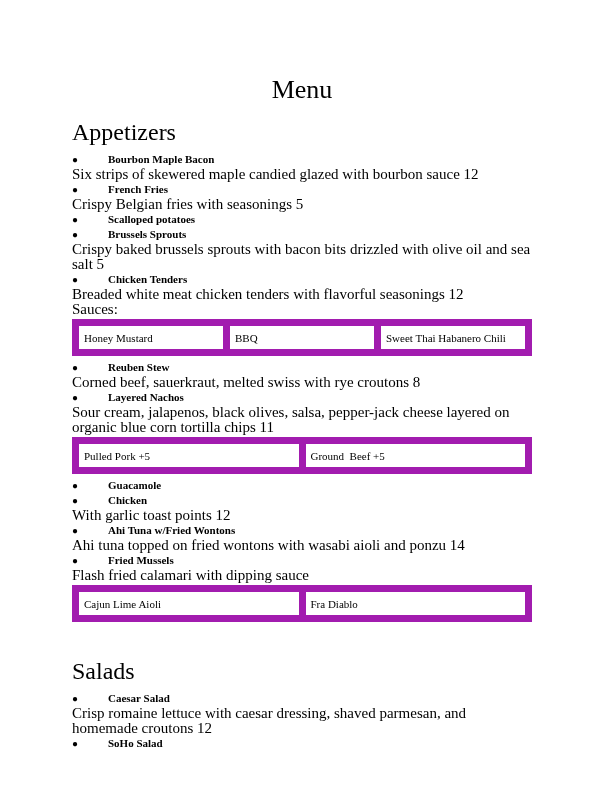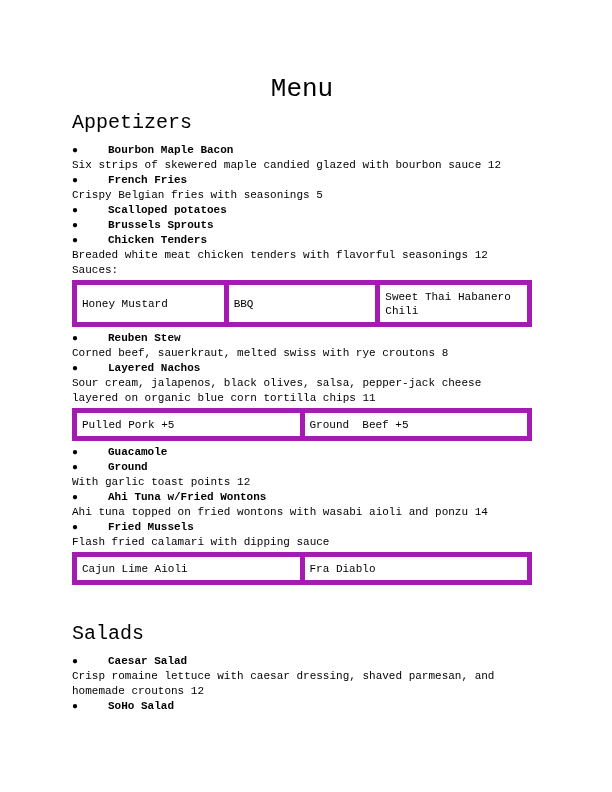--- a/index.html
+++ b/index.html
@@ -2,62 +2,62 @@
 <html><head>
 <meta charset="utf-8">
 <style>
   html, body { margin: 0; padding: 0; background: #ffffff; }
   .page {
     width: 612px;
     height: 792px;
     box-sizing: border-box;
     background: #ffffff;
     color: #000000;
-    font-family: Liberation Mono, monospace;
+    font-family: Liberation Serif, serif;
     padding: 73px 80px 0 72px;
     overflow: hidden;
     position: relative;
   }
   .doc-title {
     font-size: 26px;
     line-height: 33px;
     font-weight: 400;
     text-align: center;
     margin: 0;
   }
   .section-heading {
-    font-size: 20px;
+    font-size: 24px;
     line-height: 24px;
     font-weight: 400;
-    margin: 5px 0 8px 0;
+    margin: 14px 0 8px 0;
   }
   .section-heading.gap-large { margin-top: 37px; }
   .bullet-line {
     display: flex;
     font-size: 11px;
     line-height: 15px;
   }
   .bullet {
     width: 36px;
     flex: 0 0 36px;
     font-size: 10px;
   }
   .item-name { font-weight: 700; }
   .item-desc, .plain-line {
-    font-size: 11px;
+    font-size: 15px;
     line-height: 15px;
   }
   table.menu-table {
     width: 100%;
     border-collapse: collapse;
     table-layout: fixed;
     margin: 2px 0 4px 0;
   }
   table.menu-table td {
-    border: 5px solid #a21caf;
+    border: 7px solid #a21caf;
     font-size: 11px;
     line-height: 14px;
     padding: 5px 5px 4px 5px;
     vertical-align: middle;
     white-space: pre-wrap;
   }
 </style>
 </head>
 <body>
 
@@ -82,20 +82,21 @@
 
     <div class="bullet-line">
       <span class="bullet">●</span>
       <span class="item-name">Scalloped potatoes</span>
     </div>
 
     <div class="bullet-line">
       <span class="bullet">●</span>
       <span class="item-name">Brussels Sprouts</span>
     </div>
+    <div class="item-desc">Crispy baked brussels sprouts with bacon bits drizzled with olive oil and sea salt 5</div>
 
     <div class="bullet-line">
       <span class="bullet">●</span>
       <span class="item-name">Chicken Tenders</span>
     </div>
     <div class="item-desc">Breaded white meat chicken tenders with flavorful seasonings 12</div>
 
     <div class="plain-line">Sauces:</div>
 
     <table class="menu-table">
@@ -129,21 +130,21 @@
       </tbody>
     </table>
 
     <div class="bullet-line">
       <span class="bullet">●</span>
       <span class="item-name">Guacamole</span>
     </div>
 
     <div class="bullet-line">
       <span class="bullet">●</span>
-      <span class="item-name">Ground</span>
+      <span class="item-name">Chicken</span>
     </div>
     <div class="item-desc">With garlic toast points 12</div>
 
     <div class="bullet-line">
       <span class="bullet">●</span>
       <span class="item-name">Ahi Tuna w/Fried Wontons</span>
     </div>
     <div class="item-desc">Ahi tuna topped on fried wontons with wasabi aioli and ponzu 14</div>
 
     <div class="bullet-line">

